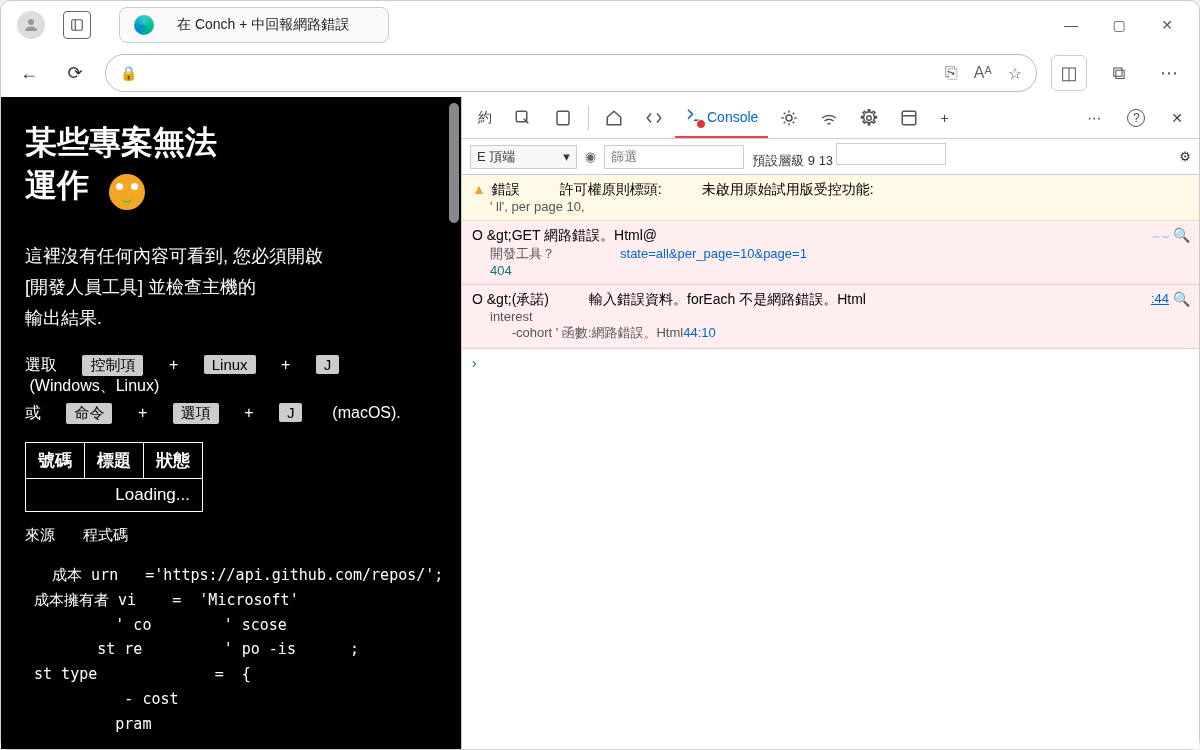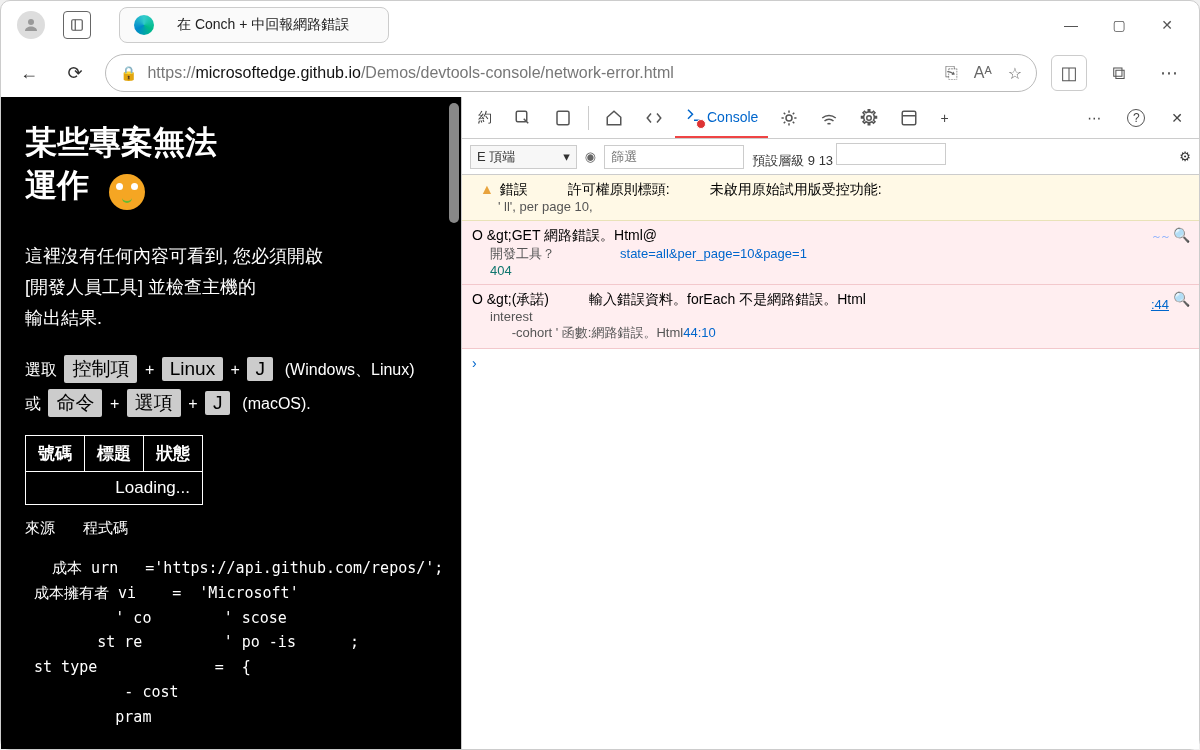--- a/index.html
+++ b/index.html
@@ -30,21 +30,21 @@
   
   .content { flex:1; display:flex; min-height:0;}
   .page { width: 460px; background:#000; color:#fff; padding: 24px; overflow:auto; font-size:16px; position:relative;}
   .page-scrollbar { position:absolute; right:2px; top:6px; width:10px; height:120px; background:#888; border-radius:5px;}
   .page h1 { font-size:32px; font-weight:700; line-height:1.35; margin-bottom:12px; display:inline;}
   .emoji-face { display:inline-block; width:36px; height:36px; background:#f5a623; border-radius:50%; position:relative; vertical-align:middle; margin-left:16px;}
   .emoji-face::before{content:"";position:absolute;left:7px;top:9px;width:7px;height:7px;background:#fff;border-radius:50%;}
   .emoji-face::after{content:"";position:absolute;right:7px;top:9px;width:7px;height:7px;background:#fff;border-radius:50%;}
   .emoji-mouth{position:absolute;bottom:7px;left:13px;width:10px;height:5px;border-bottom:2px solid #6b3;border-radius:0 0 6px 6px;}
   .page p { margin: 22px 0; line-height:1.7; font-size:18px;}
-  .kbd { display:inline-block; background:#ccc; color:#000; padding:1px 8px; border-radius:2px; font-size:19px; margin:0 3px;}
+  .kbd { display:inline-block; background:#ccc; color:#000; padding:1px 8px; border-radius:2px; font-size:15px; margin:0 21px;}
   table.issues { border-collapse:collapse; margin-top:6px;}
   table.issues th, table.issues td { border:1px solid #fff; padding:6px 12px; text-align:right; font-size:17px;}
   .src-head { margin-top:14px; display:flex; gap:28px; font-size:15px;}
   pre.code { font-family:"Consolas","Menlo",monospace; font-size:15px; line-height:1.65; margin-top:18px; white-space:pre;}
 
   
   .devtools { flex:1; display:flex; flex-direction:column; border-left:1px solid #ccc; background:#fff; min-width:0;}
   .dt-tabs { height:42px; border-bottom:1px solid #ccc; display:flex; align-items:center; padding:0 6px; gap:2px;}
   .dt-tab { padding:6px 10px; color:#444; font-size:14px; display:flex; align-items:center; gap:4px; height:40px;}
   .dt-tab svg{width:18px;height:18px;}
@@ -52,29 +52,29 @@
   .console-icon{position:relative;}
   .console-badge{position:absolute;bottom:-2px;right:-3px;width:10px;height:10px;background:#d33;border-radius:50%;border:1.5px solid #fff;}
   .dt-right { margin-left:auto; display:flex; gap:6px; align-items:center;}
 
   .dt-filterrow { height:36px; border-bottom:1px solid #ccc; display:flex; align-items:center; padding:0 8px; gap:8px; font-size:13px; color:#333;}
   .dt-select { display:flex; align-items:center; gap:4px; border:1px solid #ccc; height:24px; padding:0 6px; background:#f7f7f7;}
   .dt-input { border:1px solid #ccc; height:24px; padding:0 6px; width:140px; font-size:13px;}
   .level-box{display:inline-block;width:110px;height:22px;border:1px solid #ccc;margin-left:3px;}
 
   .dt-body { flex:1; overflow:auto; font-size:14px; font-family:"Segoe UI",sans-serif;}
-  .row-warn { background:#fff9e6; border-bottom:1px solid #e9e2b8; padding:6px 18px;}
+  .row-warn { background:#fff9e6; border-bottom:1px solid #e9e2b8; padding:6px 10px;}
   .row-err { background:#ffeef0; border-bottom:1px solid #f3c8cc; padding:6px 10px; position:relative;}
   .warn-ico{color:#e8a33d;margin-right:6px;}
   .row-line1{display:flex; gap:40px; align-items:baseline;}
   .row-sub{color:#555; padding-left:18px; font-size:13px;}
   .err-link{color:#06c; }
   .err404{color:#0f766e;}
   .zoom-ico{position:absolute; right:8px; top:6px; color:#3b82f6; font-size:14px;}
-  .srclink{position:absolute; right:30px; top:12px; color:#06c; font-size:13px; text-decoration:underline;}
+  .srclink{position:absolute; right:30px; top:6px; color:#06c; font-size:13px; text-decoration:underline;}
   .wave{position:absolute;right:30px;top:8px;color:#7aa7ff;font-size:11px;letter-spacing:-2px;}
   .prompt-row{padding:6px 10px; color:#06c;}
 </style>
 </head>
 <body>
 
 <div class="window">
 
   <div class="titlebar">
     <div class="avatar">
@@ -98,23 +98,20 @@
       <div class="win-btn">▢</div>
       <div class="win-btn">✕</div>
     </div>
   </div>
 
   <div class="addrrow">
     <div class="nav-btn">←</div>
     <div class="nav-btn">⟳</div>
     <div class="addr-pill">
       <span class="lock">🔒</span>
-      <span class="url">
-        <span>https://</span><span class="host">microsoftedge.github.io</span><span>/Demos/devtools-console/network-error.html</span>
-      </span>
       <span class="pill-icon" style="margin-left:auto">⎘</span>
       <span class="pill-icon">Aᴬ</span>
       <span class="pill-icon">☆</span>
     </div>
     <div class="toolbar-icon box">◫</div>
     <div class="toolbar-icon">⧉</div>
     <div class="toolbar-icon">⋯</div>
   </div>
 
   <div class="content">

